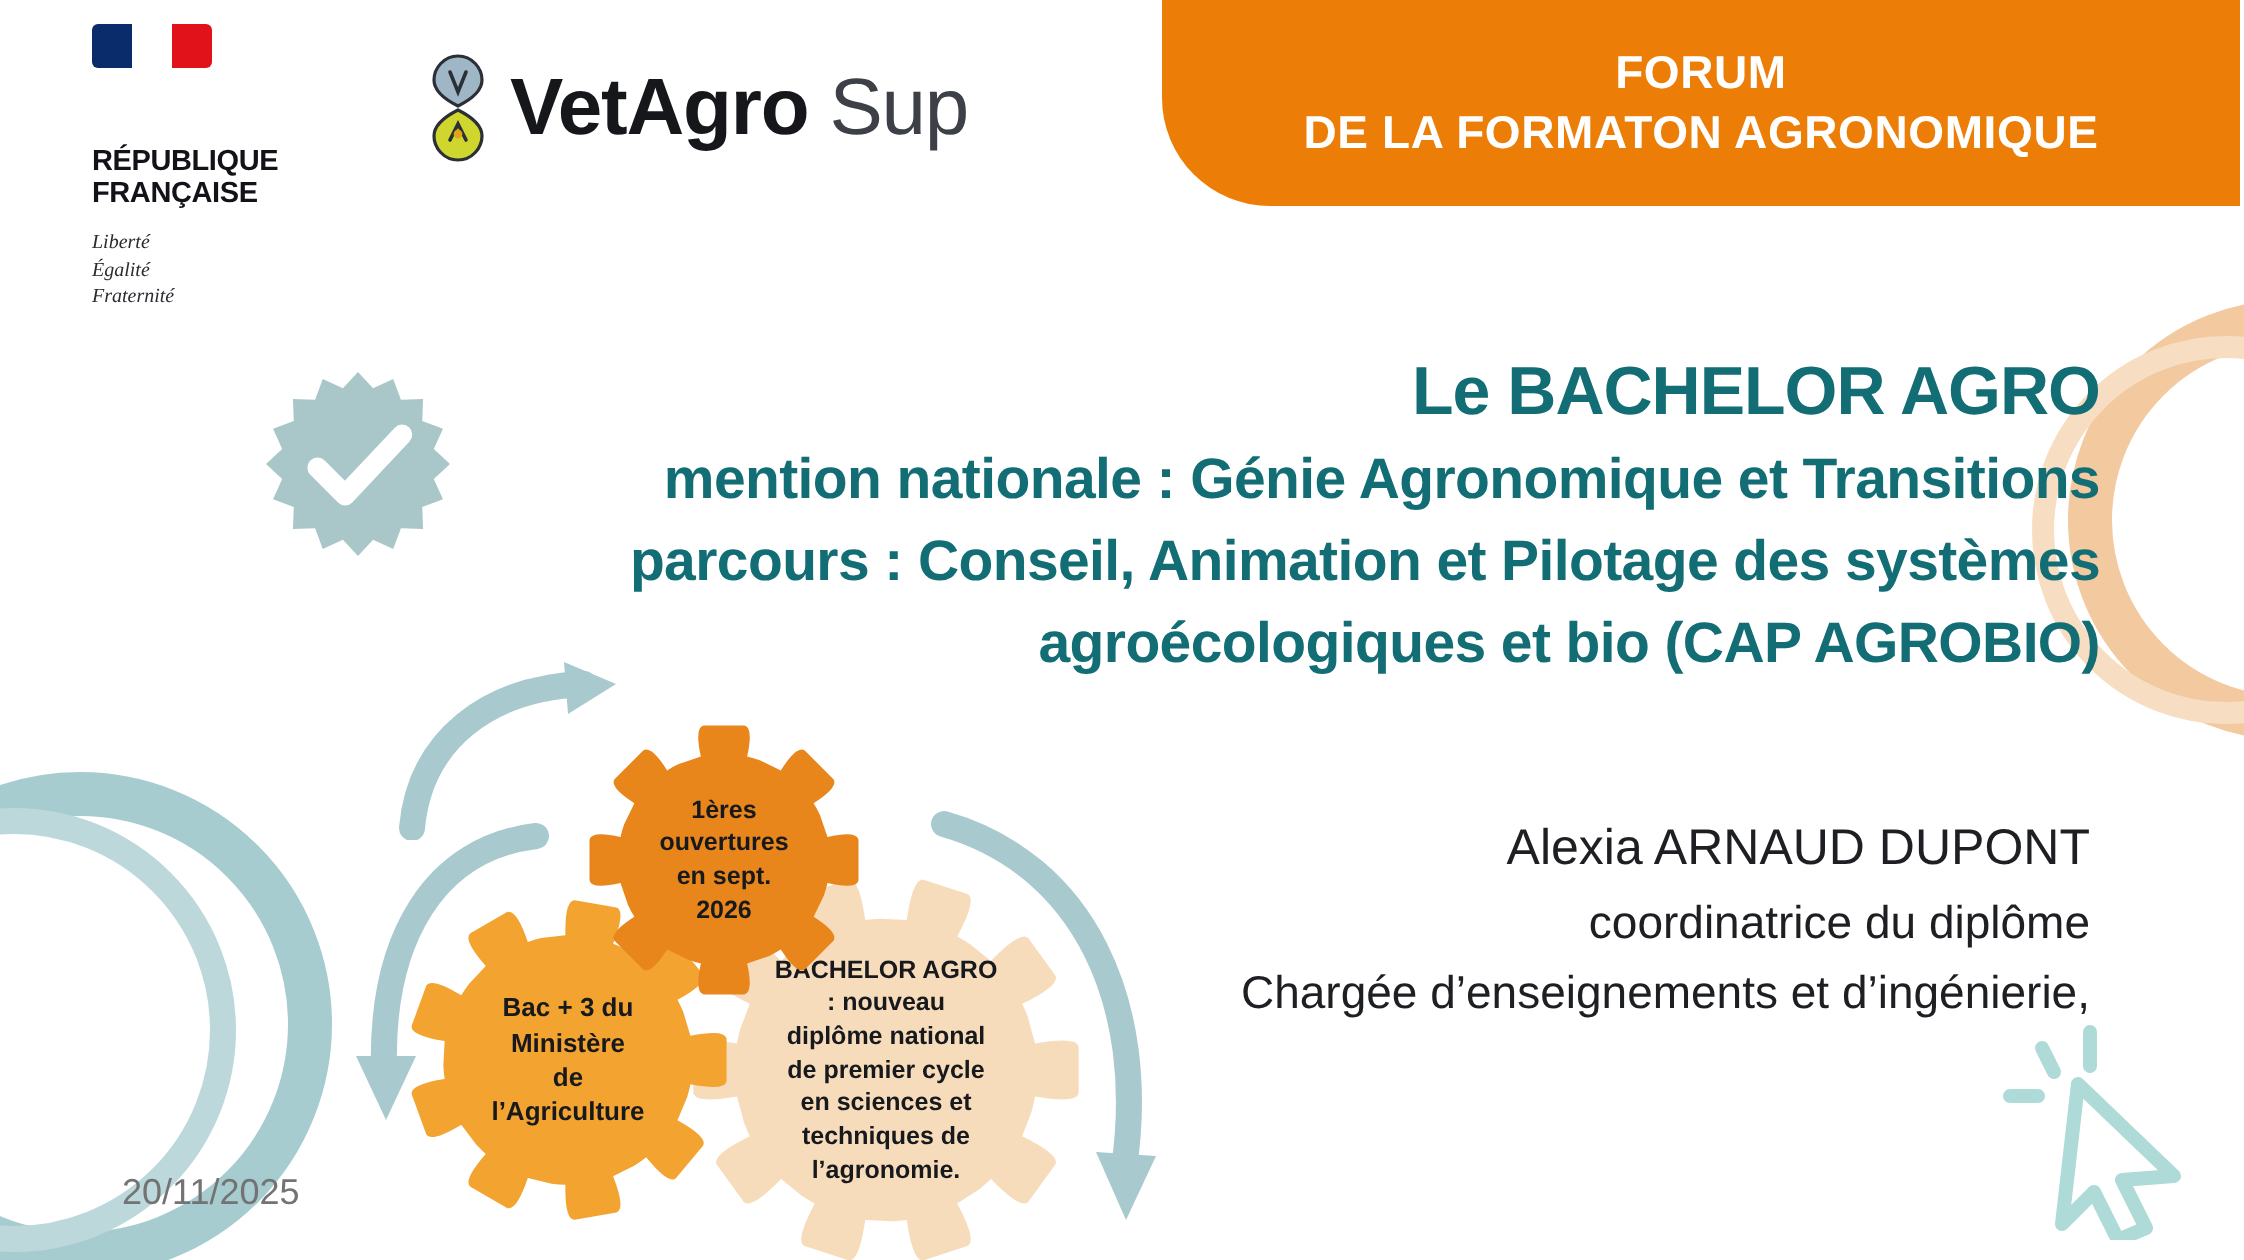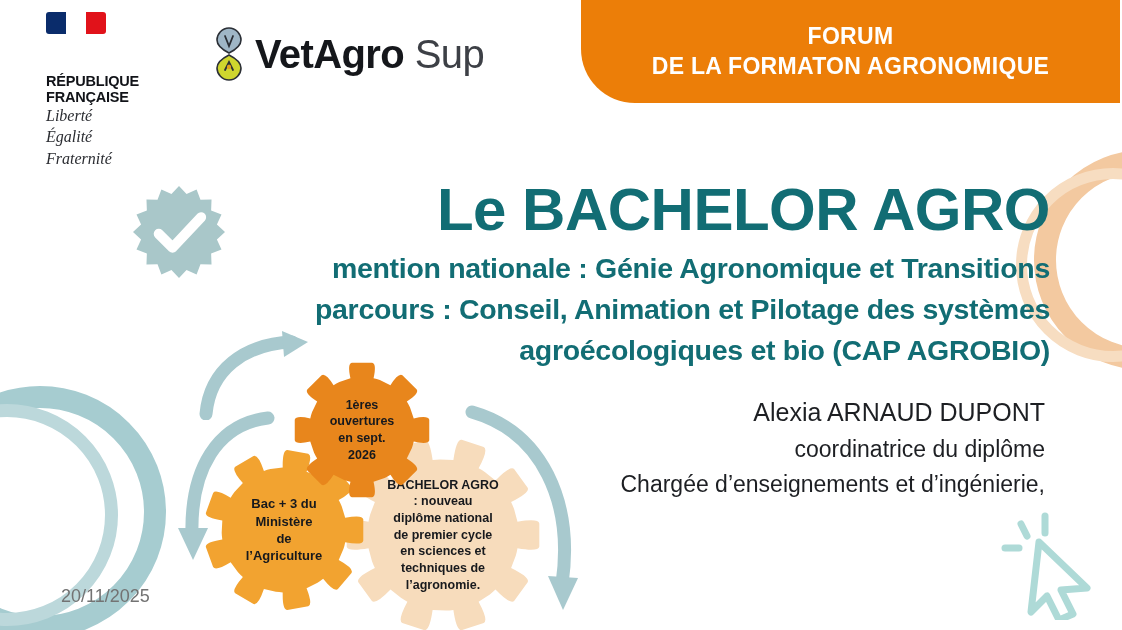--- a/index.html
+++ b/index.html
@@ -103,24 +103,24 @@
   .band-red   { background: #e1121a; border-top-right-radius: 3px; border-bottom-right-radius: 3px; }
   #rf-name {
     font-size: 14.5px;
     font-weight: bold;
     color: #111318;
     line-height: 1.08;
     letter-spacing: -0.2px;
     margin-top: 40px;
   }
   #rf-motto {
-    margin-top: 0;
+    margin-top: 10px;
     font-family: "Liberation Serif", serif;
     font-style: italic;
-    font-size: 16px;
+    font-size: 10px;
     color: #2a2c31;
     line-height: 1.32;
   }
 
   
   #vetagro-logo {
     position: absolute;
     left: 212px;
     top: 26px;
     display: flex;
@@ -142,21 +142,21 @@
   
   #title-block {
     position: absolute;
     left: 120px;
     top: 178px;
     width: 930px;
     text-align: right;
     color: #126d74;
   }
   #main-title {
-    font-size: 60px;
+    font-size: 34px;
     font-weight: bold;
     line-height: 1.06;
     letter-spacing: -0.5px;
     margin-bottom: 6px;
   }
   .sub-title {
     font-size: 28.5px;
     font-weight: bold;
     line-height: 1.44;
     letter-spacing: -0.3px;
@@ -205,20 +205,21 @@
     position: absolute;
     left: 520px;
     top: 394px;
     width: 525px;
     text-align: right;
     color: #1d1f23;
   }
   #speaker-name {
     font-size: 25px;
     line-height: 1.5;
+    margin-top: 12px;
   }
   .speaker-role {
     font-size: 23px;
     line-height: 1.56;
   }
 
   
   #cursor-icon {
     position: absolute;
     left: 975px;

